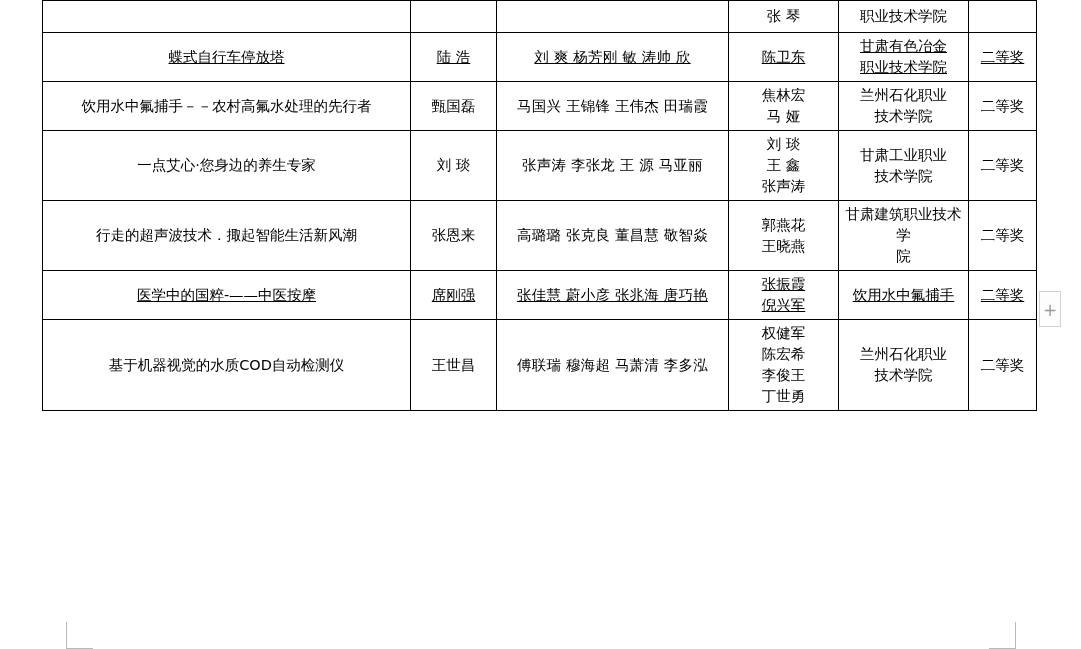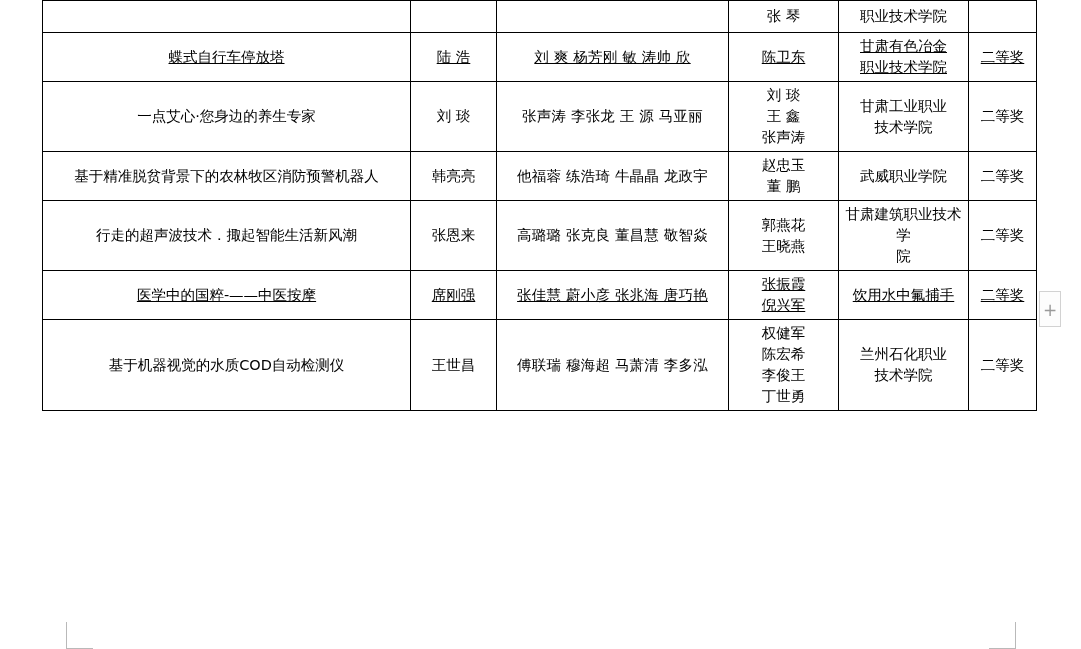--- a/index.html
+++ b/index.html
@@ -145,59 +145,60 @@
             <span class="multi-line">陈卫东</span>
           </td>
           <td class="school-cell">
             <span class="multi-line">甘肃有色冶金</span>
             <span class="multi-line">职业技术学院</span>
           </td>
           <td class="award-cell">
             <span class="multi-line">二等奖</span>
           </td>
         </tr>
+        <tr style="height: 46px;">
+          <td class="title-cell">
+            <span class="multi-line">饮用水中氟捕手－－农村高氟水处理的先行者</span>
+          </td>
+          <td class="leader-cell">
+            <span class="multi-line">甄国磊</span>
+          </td>
+          <td class="members-cell">
+            <span class="multi-line">马国兴 王锦锋 王伟杰 田瑞霞</span>
+          </td>
+          <td class="advisor-cell">
+            <span class="multi-line">焦林宏</span>
+            <span class="multi-line">马  娅</span>
+          </td>
+          <td class="school-cell">
+            <span class="multi-line">兰州石化职业</span>
+            <span class="multi-line">技术学院</span>
+          </td>
+          <td class="award-cell">
+            <span class="multi-line">二等奖</span>
+          </td>
+        </tr>
         <tr style="height: 58px;">
           <td class="title-cell">
             <span class="multi-line">一点艾心·您身边的养生专家</span>
           </td>
           <td class="leader-cell">
             <span class="multi-line">刘  琰</span>
           </td>
           <td class="members-cell">
             <span class="multi-line">张声涛 李张龙 王  源 马亚丽</span>
           </td>
           <td class="advisor-cell">
             <span class="multi-line">刘  琰</span>
             <span class="multi-line">王  鑫</span>
             <span class="multi-line">张声涛</span>
           </td>
           <td class="school-cell">
             <span class="multi-line">甘肃工业职业</span>
             <span class="multi-line">技术学院</span>
-          </td>
-          <td class="award-cell">
-            <span class="multi-line">二等奖</span>
-          </td>
-        </tr>
-        <tr style="height: 46px;">
-          <td class="title-cell">
-            <span class="multi-line">基于精准脱贫背景下的农林牧区消防预警机器人</span>
-          </td>
-          <td class="leader-cell">
-            <span class="multi-line">韩亮亮</span>
-          </td>
-          <td class="members-cell">
-            <span class="multi-line">他福蓉 练浩琦 牛晶晶 龙政宇</span>
-          </td>
-          <td class="advisor-cell">
-            <span class="multi-line">赵忠玉</span>
-            <span class="multi-line">董  鹏</span>
-          </td>
-          <td class="school-cell">
-            <span class="multi-line">武威职业学院</span>
           </td>
           <td class="award-cell">
             <span class="multi-line">二等奖</span>
           </td>
         </tr>
         <tr style="height: 46px;">
           <td class="title-cell">
             <span class="multi-line">行走的超声波技术．掫起智能生活新风潮</span>
           </td>
           <td class="leader-cell">

